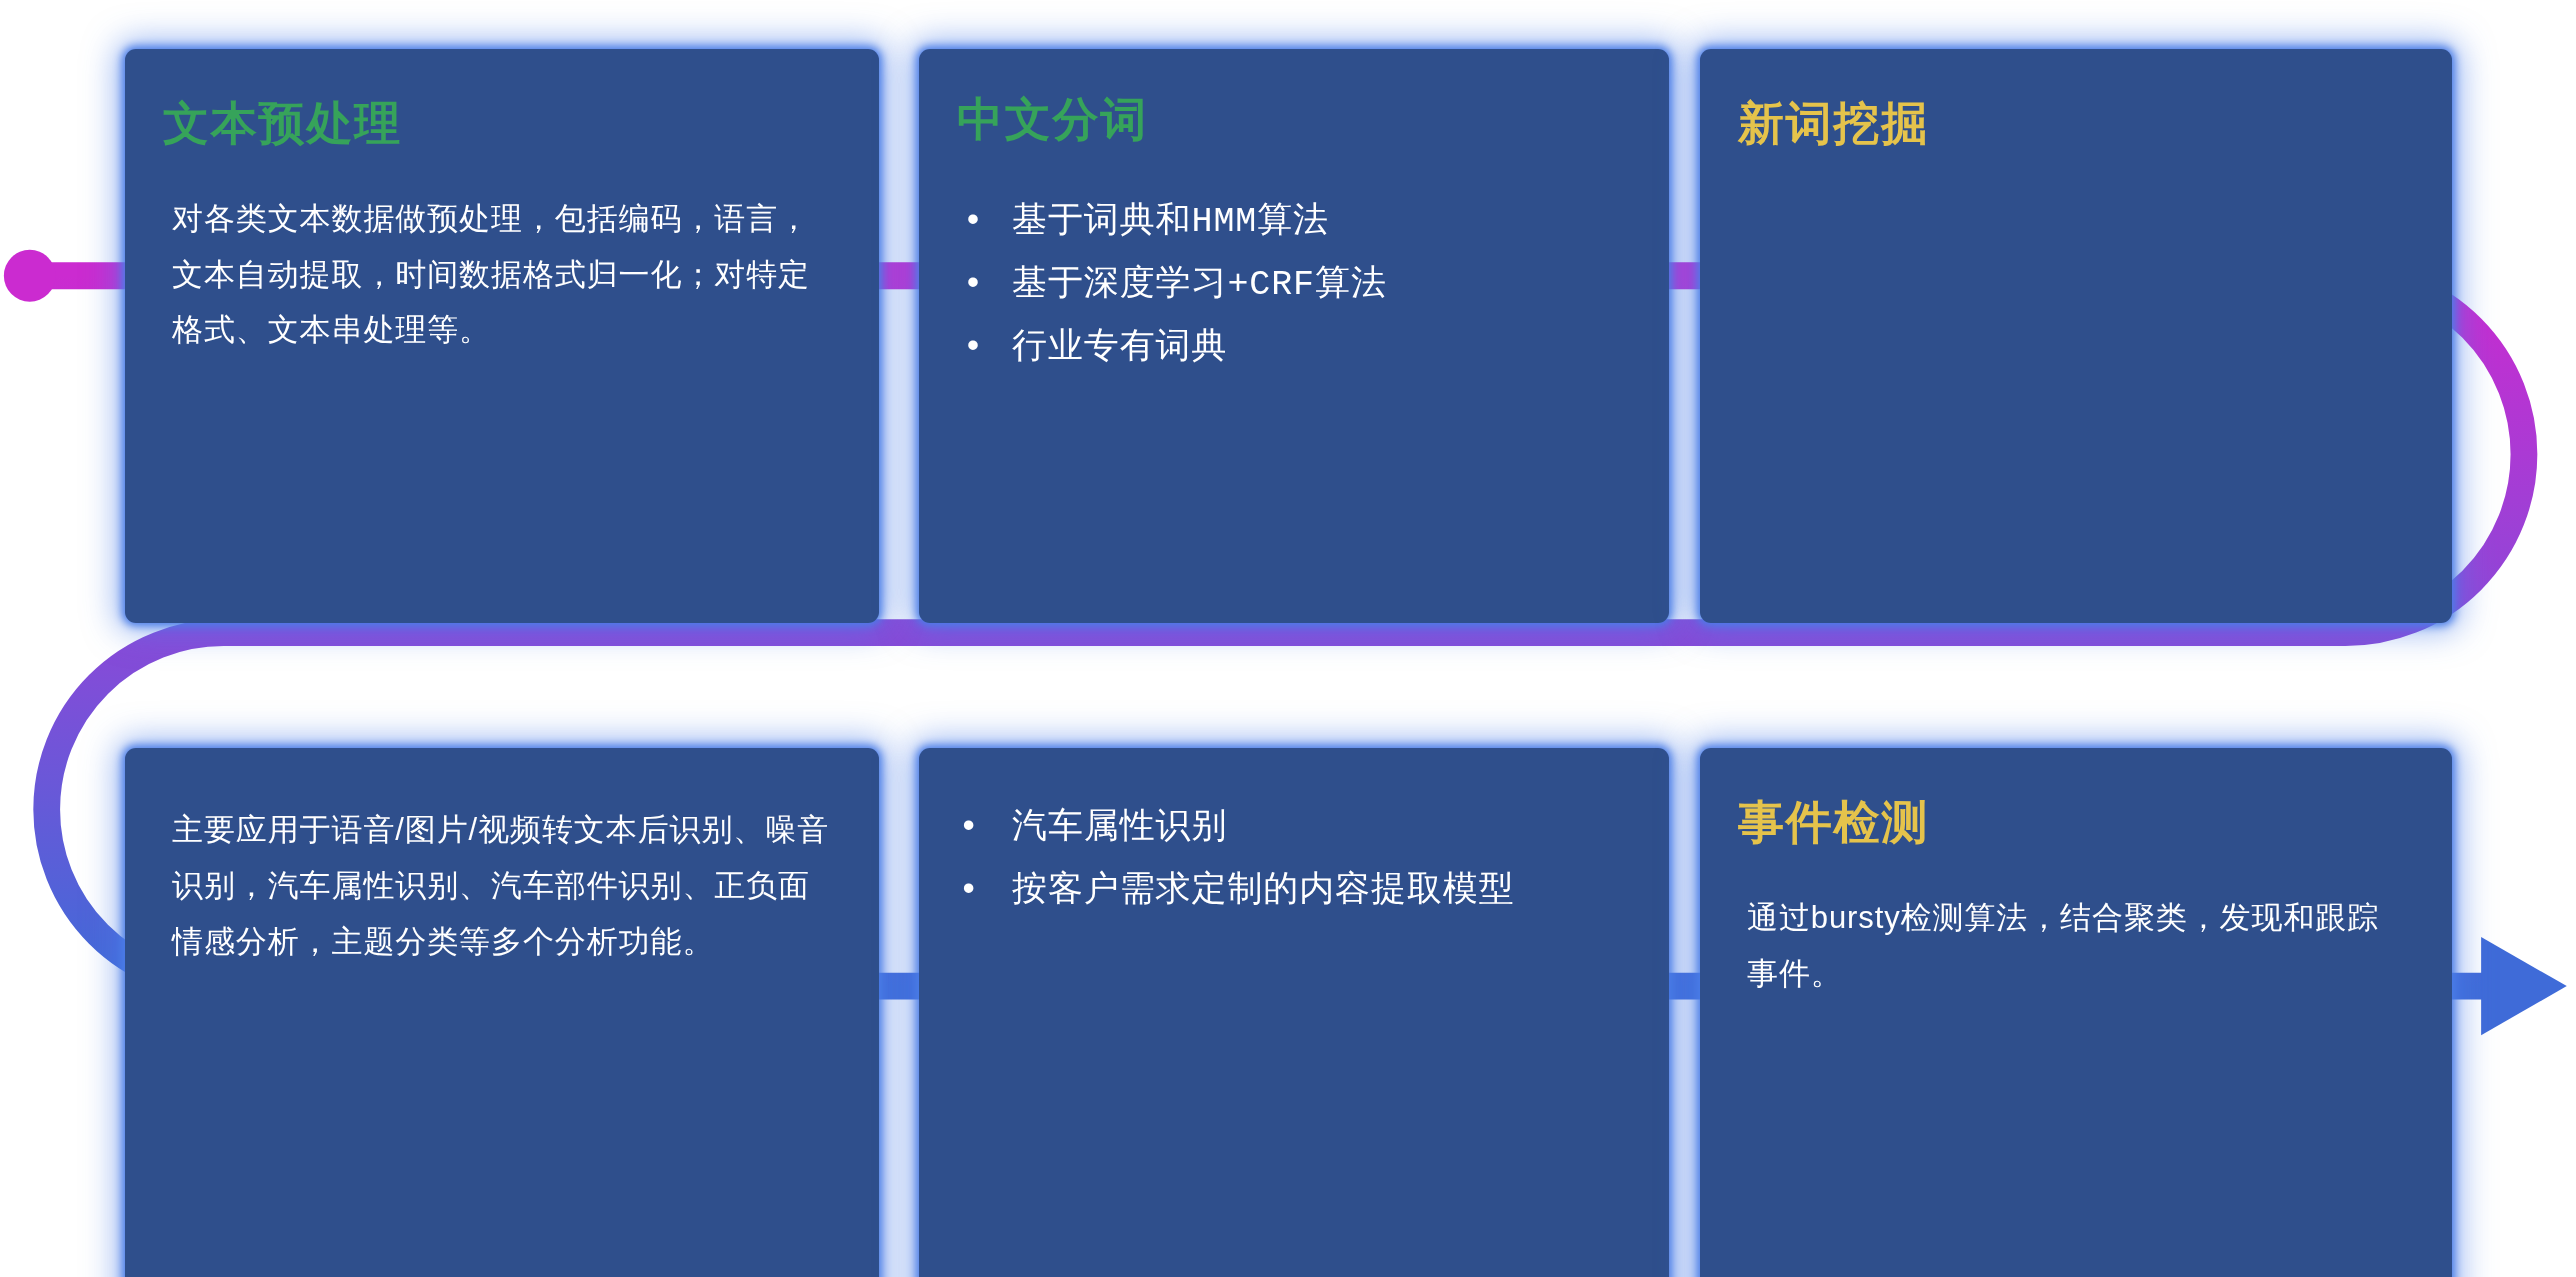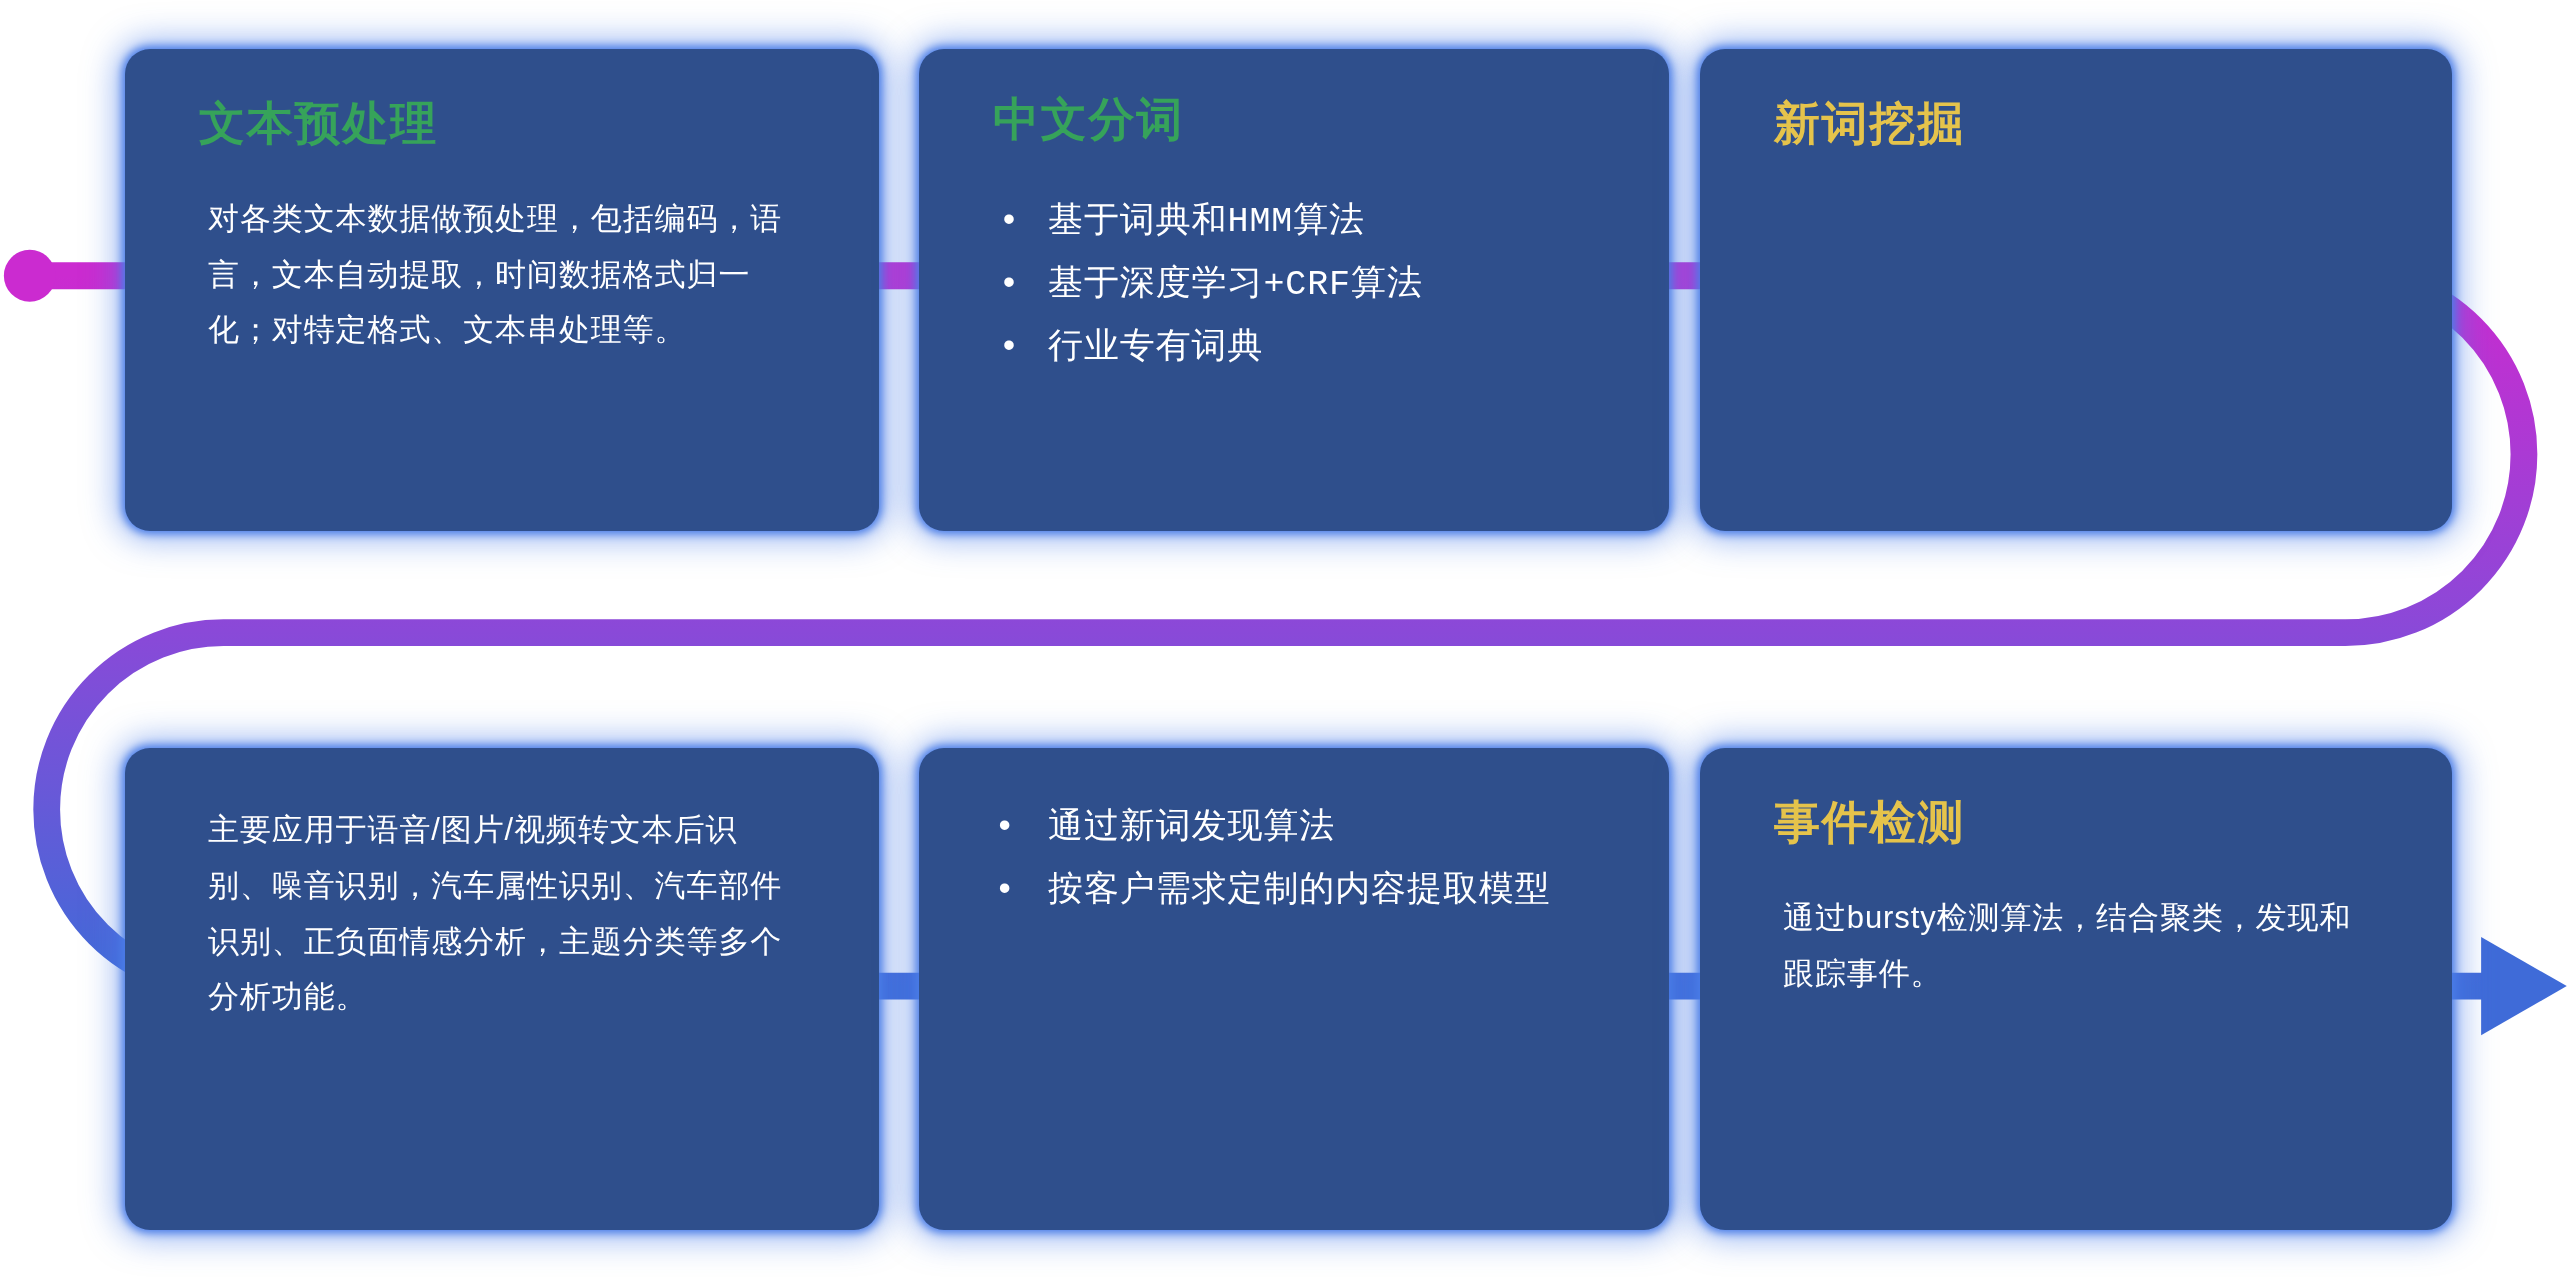--- a/index.html
+++ b/index.html
@@ -25,24 +25,24 @@
   }
   .flow-svg{
     position:absolute;
     left:0;top:0;
     width:2576px;height:1277px;
     z-index:0;
   }
   .card{
     position:absolute;
     width:754px;
-    height:482px;
+    height:574px;
     background:var(--card-bg);
-    border-radius:25px;
-    padding:45px 74px;
+    border-radius:11px;
+    padding:45px 38px;
     z-index:2;
     box-shadow:
       0 0 9px 2.7px var(--card-glow),
       0 0 32px 9px rgba(74,125,232,0.55);
   }
   .card-title{
     margin:0 0 37px 0;
     font-size:46px;
     font-weight:bold;
     letter-spacing:1.8px;
@@ -126,21 +126,21 @@
   <section class="card pos-r1c3">
     <h2 class="card-title yellow">新词挖掘</h2>
   </section>
 
   <section class="card pos-r2c1">
     <p class="card-body">主要应用于语音/图片/视频转文本后识别、噪音识别，汽车属性识别、汽车部件识别、正负面情感分析，主题分类等多个分析功能。</p>
   </section>
 
   <section class="card pos-r2c2">
     <ul class="card-bullets">
-      <li class="bullet-item">通过新词发现算法</li>
+      <li class="bullet-item">汽车属性识别</li>
       <li class="bullet-item">按客户需求定制的内容提取模型</li>
     </ul>
   </section>
 
   <section class="card pos-r2c3">
     <h2 class="card-title yellow">事件检测</h2>
     <p class="card-body">通过bursty检测算法，结合聚类，发现和跟踪事件。</p>
   </section>
 
 </div>

